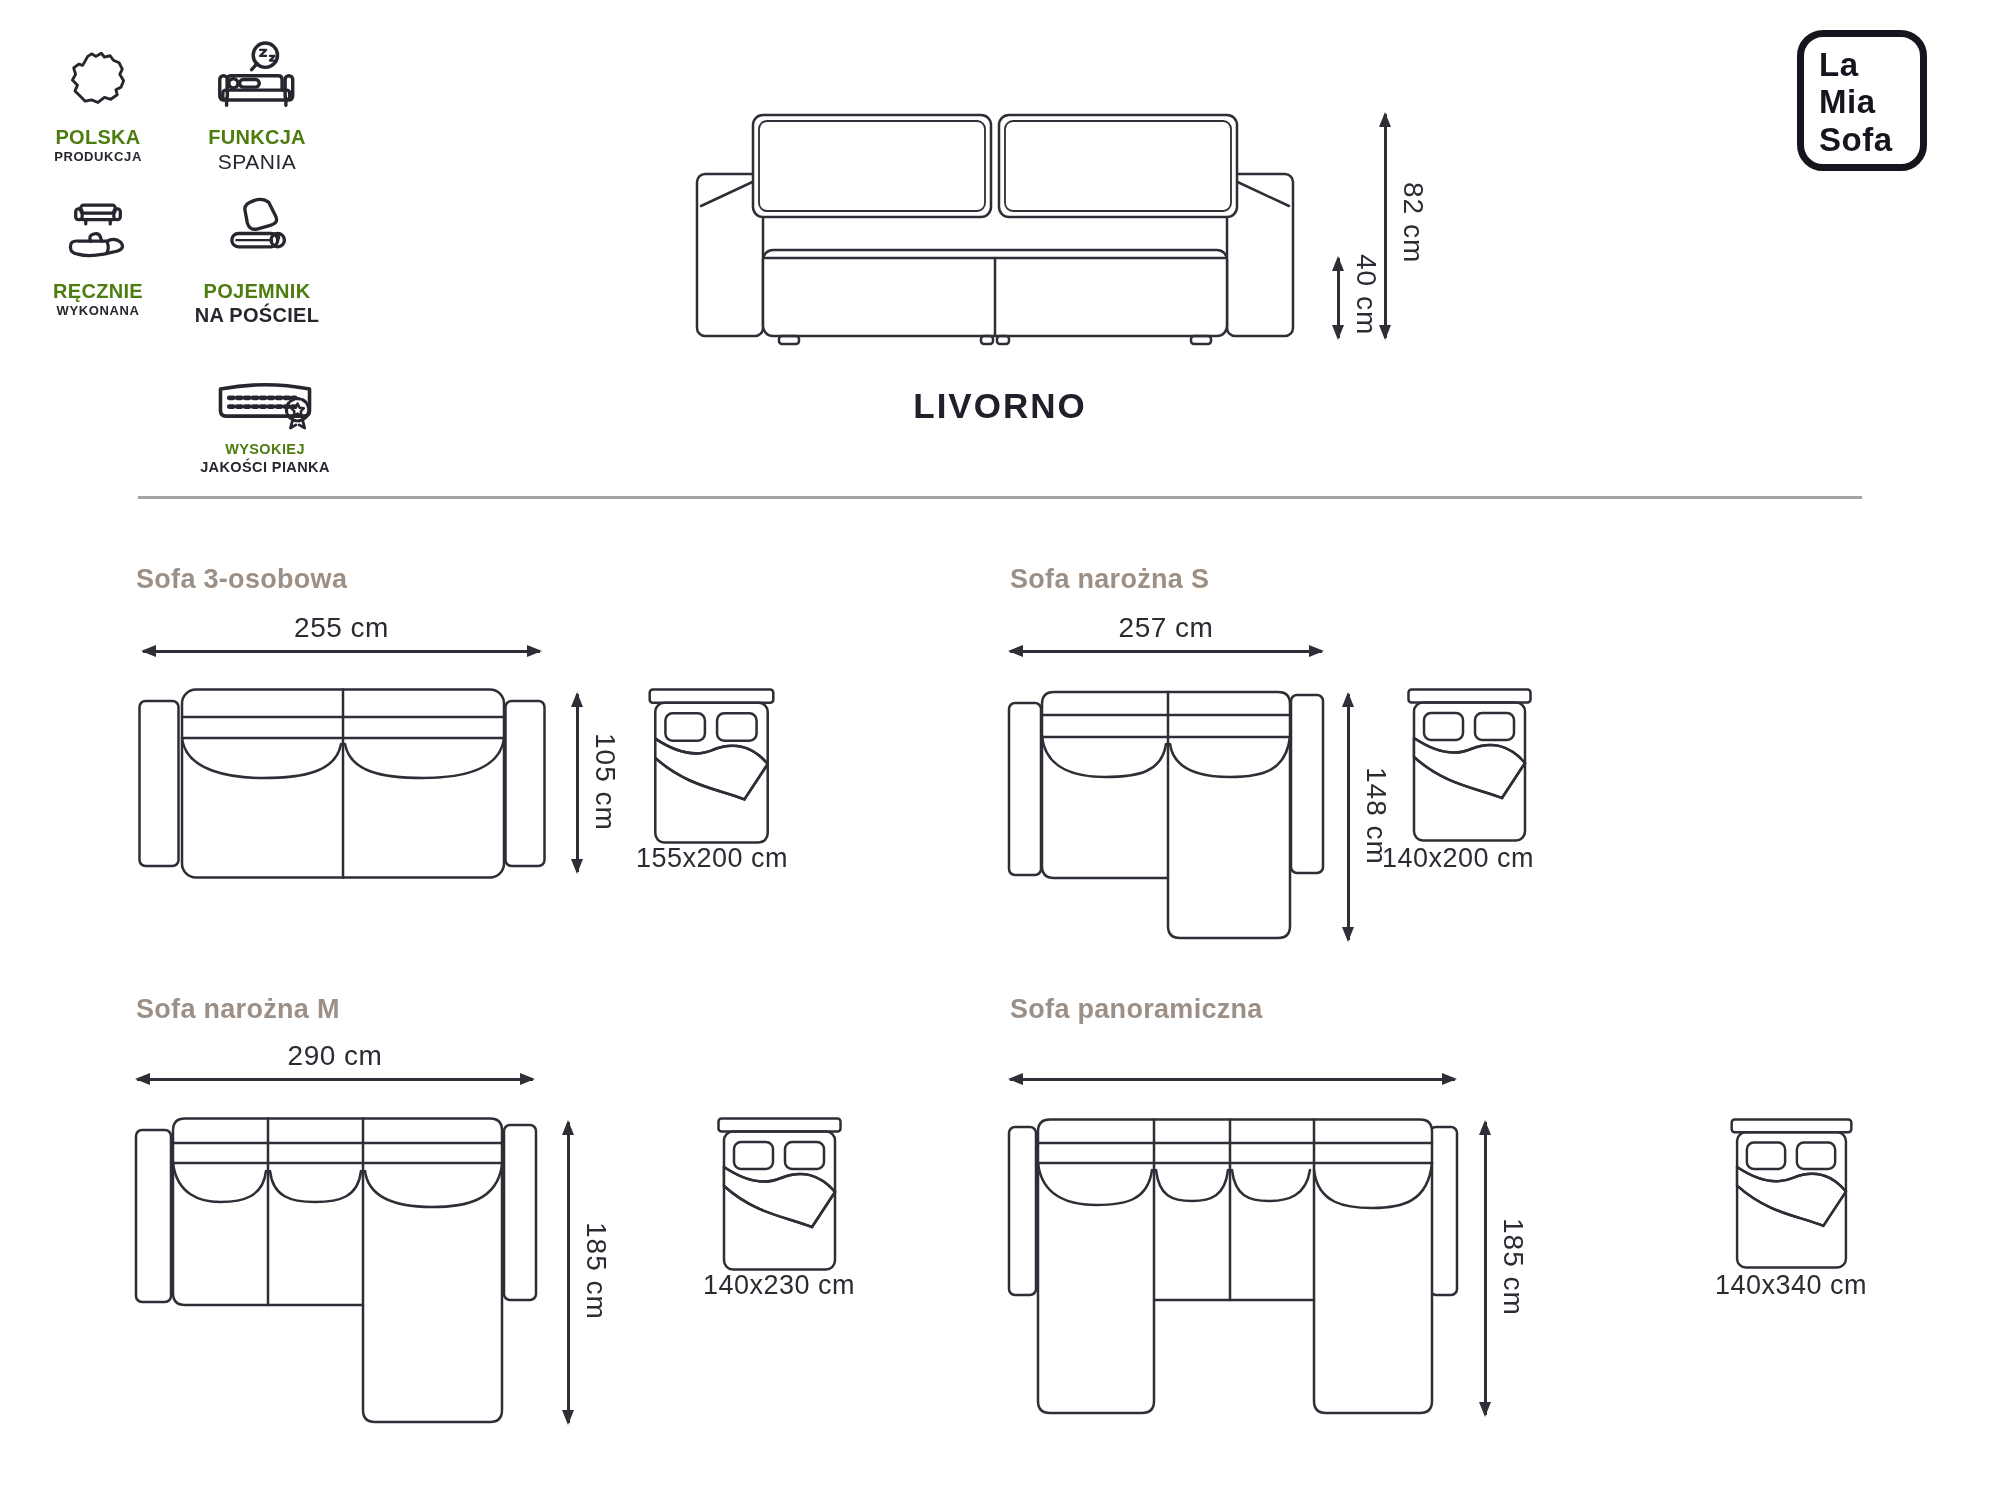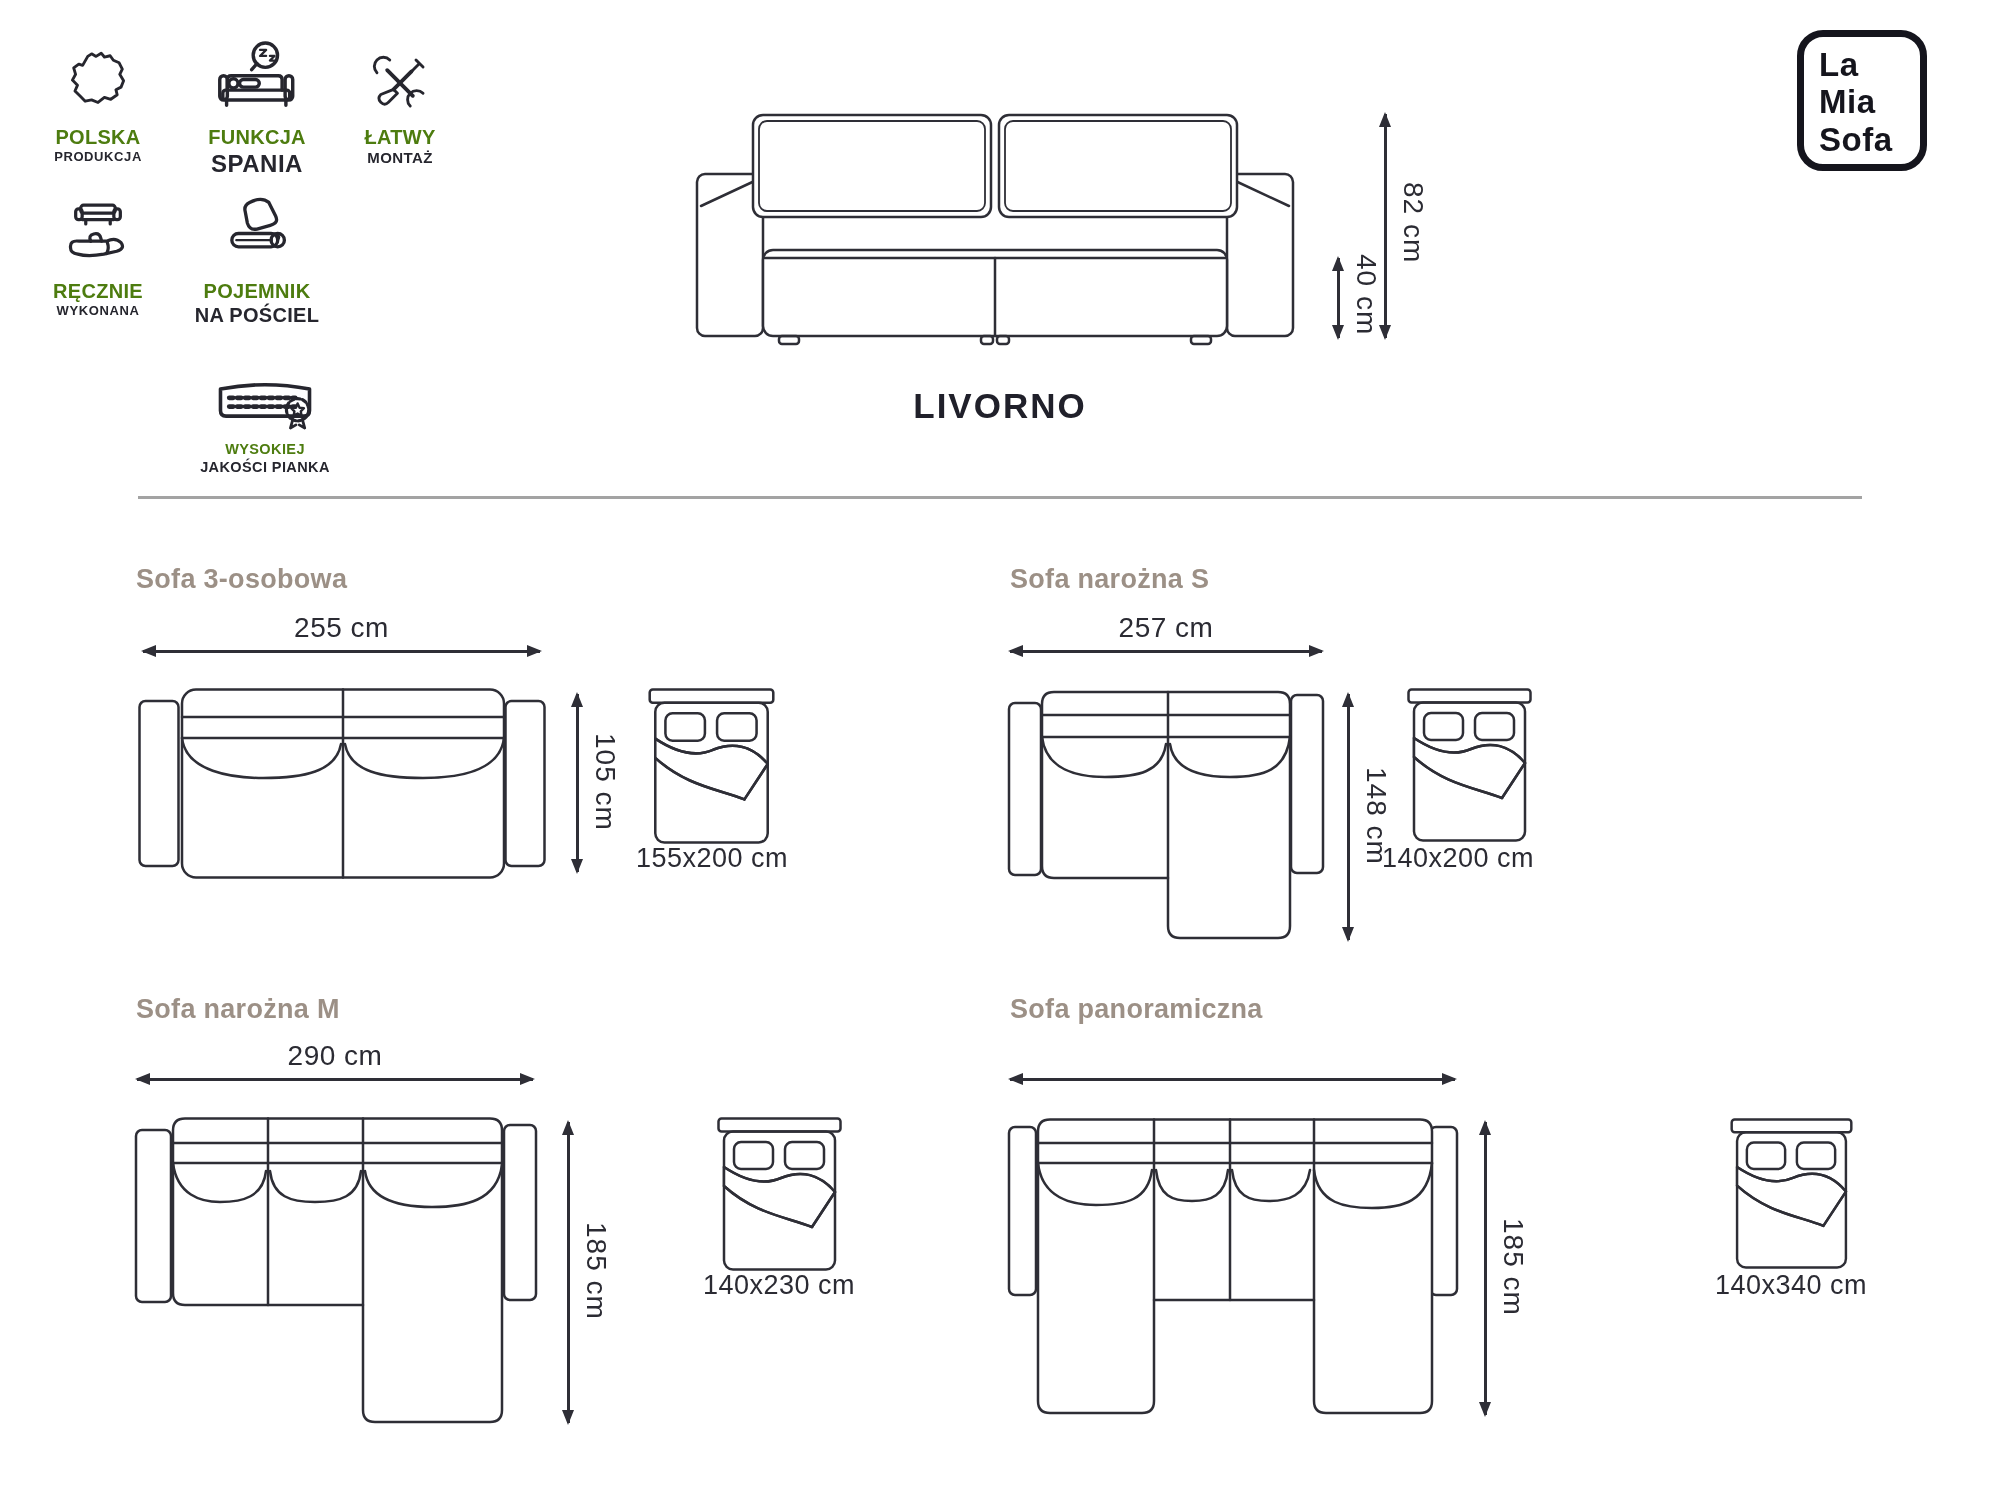--- a/index.html
+++ b/index.html
@@ -9,21 +9,21 @@
   svg{overflow:visible;display:block;}
   .draw{stroke:#2e2e36;stroke-width:2.5;fill:none;stroke-linejoin:round;stroke-linecap:round;}
   .fillw{fill:#ffffff;}
   .ic{stroke:#26262e;stroke-width:4.5;fill:none;stroke-linejoin:round;stroke-linecap:round;}
   
   .feat{position:absolute;text-align:center;}
   .f-icon{height:78px;display:flex;align-items:flex-end;justify-content:center;margin-bottom:9px;}
   .f-icon.short{height:70px;}
   .f-l1{font-size:20px;font-weight:700;color:#4d7c0f;letter-spacing:0.3px;line-height:1.2;text-align:center;}
   .f-l2{font-size:13px;font-weight:600;color:#26262e;letter-spacing:0.6px;line-height:1.25;}
-  .f2m .f-l2{font-size:24px;font-weight:700;letter-spacing:0.5px;}
+  .f2m .f-l2{font-size:21px;font-weight:400;letter-spacing:0.5px;}
   .f3m .f-l2{font-size:15px;font-weight:700;letter-spacing:0.4px;}
   .f5m .f-l2{font-size:20px;font-weight:700;letter-spacing:0.3px;}
   .f7m .f-l1,.f7m .f-l2{font-size:14.5px;font-weight:600;letter-spacing:0.4px;}
   
   .logo{position:absolute;left:1797px;top:30px;width:130px;height:141px;border:7px solid #15151d;
         border-radius:26px;box-sizing:border-box;padding:9px 0 17px 15px;font-weight:800;
         font-size:33px;line-height:1.13;color:#15151d;letter-spacing:0.5px;}
   
   .harrow{position:absolute;height:0;border-top:3px solid #2e2e36;}
   .harrow::before,.harrow::after{content:"";position:absolute;top:-8px;width:0;height:0;
@@ -72,34 +72,20 @@
         <rect class="ic" x="6" y="47" width="10" height="32" rx="5"></rect>
         <rect class="ic" x="92" y="47" width="10" height="32" rx="5"></rect>
         <rect class="ic fillw" x="10" y="66" width="88" height="13" rx="4"></rect>
         <path class="ic" d="M15,79 V86 M93,79 V86"></path>
       </svg>
     </div>
     <div class="f-l1">FUNKCJA</div>
     <div class="f-l2">SPANIA</div>
   </div>
 
-  <div class="feat f3m" style="left:330px;top:38px;width:140px;">
-    <div class="f-icon">
-      <svg width="64" height="66" viewBox="0 0 100 100">
-        <path class="ic" d="M14,34 A14,14 0 1 1 34,14"></path>
-        <line class="ic" style="stroke-width:6" x1="30" y1="30" x2="70" y2="70"></line>
-        <path class="ic" d="M66,86 A14,14 0 1 1 86,66"></path>
-        <line class="ic" style="stroke-width:6" x1="68" y1="32" x2="40" y2="60"></line>
-        <path class="ic" d="M75,14 L86,25 M80,20 L68,32"></path>
-        <path class="ic" d="M40,60 L46,66 L32,80 Q26,86 20,80 Q14,74 20,68 Z"></path>
-      </svg>
-    </div>
-    <div class="f-l1">ŁATWY</div>
-    <div class="f-l2">MONTAŻ</div>
-  </div>
 
   <div class="feat" style="left:28px;top:192px;width:140px;">
     <div class="f-icon">
       <svg width="76" height="72" viewBox="0 0 100 100">
         <rect class="ic" x="26" y="10" width="48" height="11" rx="4"></rect>
         <rect class="ic" x="19" y="15" width="9" height="15" rx="4"></rect>
         <rect class="ic" x="72" y="15" width="9" height="15" rx="4"></rect>
         <path class="ic" d="M28,30 H72 M33,30 V36 M67,30 V36"></path>
         <path class="ic" d="M12,70 Q10,58 24,60 L62,60 Q74,54 82,62 Q88,70 76,74 L58,78 Q36,82 22,78 Q12,76 12,70 Z"></path>
         <path class="ic" d="M40,60 Q36,52 44,50 Q52,48 54,56 L55,60"></path>

